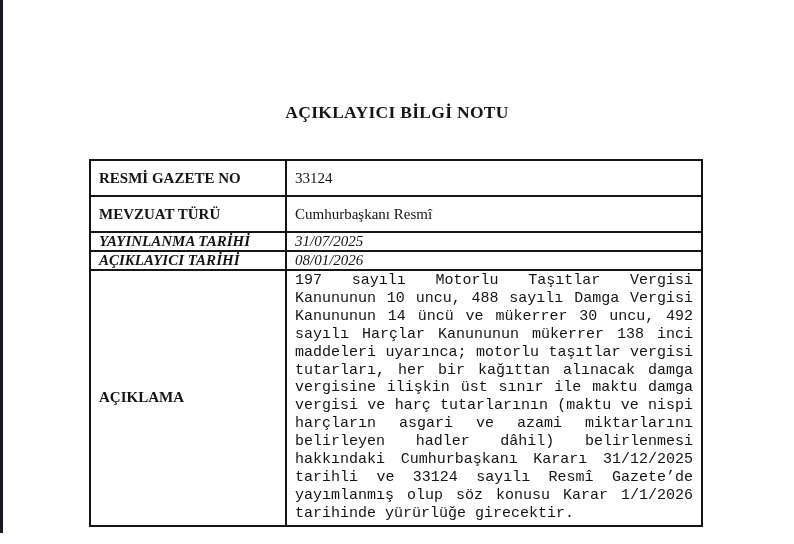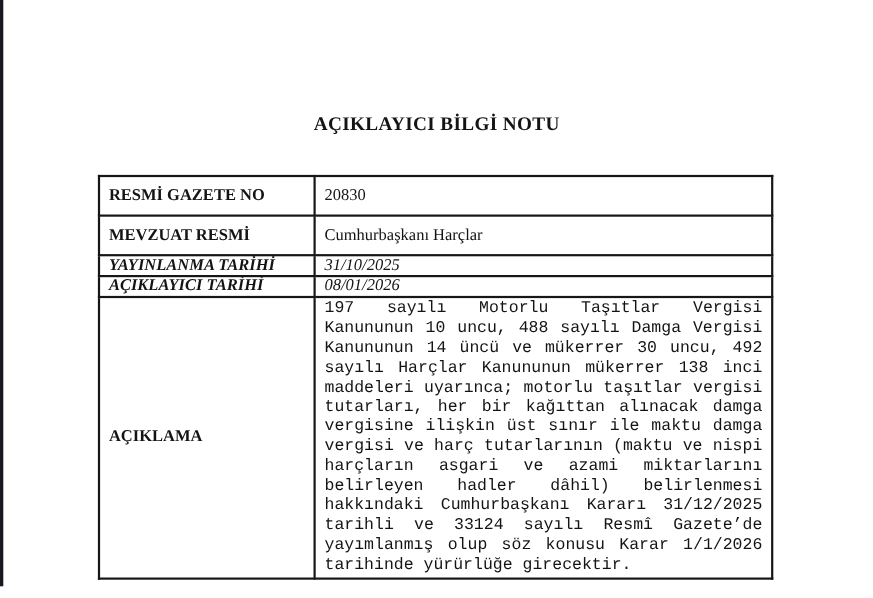--- a/index.html
+++ b/index.html
@@ -72,29 +72,29 @@
 <div class="page">
 
   <div class="scan-edge"></div>
 
   <div class="doc-title">AÇIKLAYICI BİLGİ NOTU</div>
 
   <table class="info-table">
     <tbody>
       <tr class="row-tall">
         <td class="label-cell">RESMİ GAZETE NO</td>
-        <td class="value-cell">20830</td>
+        <td class="value-cell">33124</td>
       </tr>
       <tr class="row-tall">
-        <td class="label-cell">MEVZUAT RESMİ</td>
-        <td class="value-cell">Cumhurbaşkanı Harçlar</td>
+        <td class="label-cell">MEVZUAT TÜRÜ</td>
+        <td class="value-cell">Cumhurbaşkanı Resmî</td>
       </tr>
       <tr class="row-short">
         <td class="label-cell">YAYINLANMA TARİHİ</td>
-        <td class="value-cell">31/10/2025</td>
+        <td class="value-cell">31/07/2025</td>
       </tr>
       <tr class="row-short">
         <td class="label-cell">AÇIKLAYICI TARİHİ</td>
         <td class="value-cell">08/01/2026</td>
       </tr>
       <tr class="row-desc">
         <td class="label-cell">AÇIKLAMA</td>
         <td class="value-cell">197 sayılı Motorlu Taşıtlar Vergisi Kanununun 10 uncu, 488 sayılı Damga Vergisi Kanununun 14 üncü ve mükerrer 30 uncu, 492 sayılı Harçlar Kanununun mükerrer 138 inci maddeleri uyarınca; motorlu taşıtlar vergisi tutarları, her bir kağıttan alınacak damga vergisine ilişkin üst sınır ile maktu damga vergisi ve harç tutarlarının (maktu ve nispi harçların asgari ve azami miktarlarını belirleyen hadler dâhil) belirlenmesi hakkındaki Cumhurbaşkanı Kararı 31/12/2025 tarihli ve 33124 sayılı Resmî Gazete’de yayımlanmış olup söz konusu Karar 1/1/2026 tarihinde yürürlüğe girecektir.</td>
       </tr>
     </tbody>

